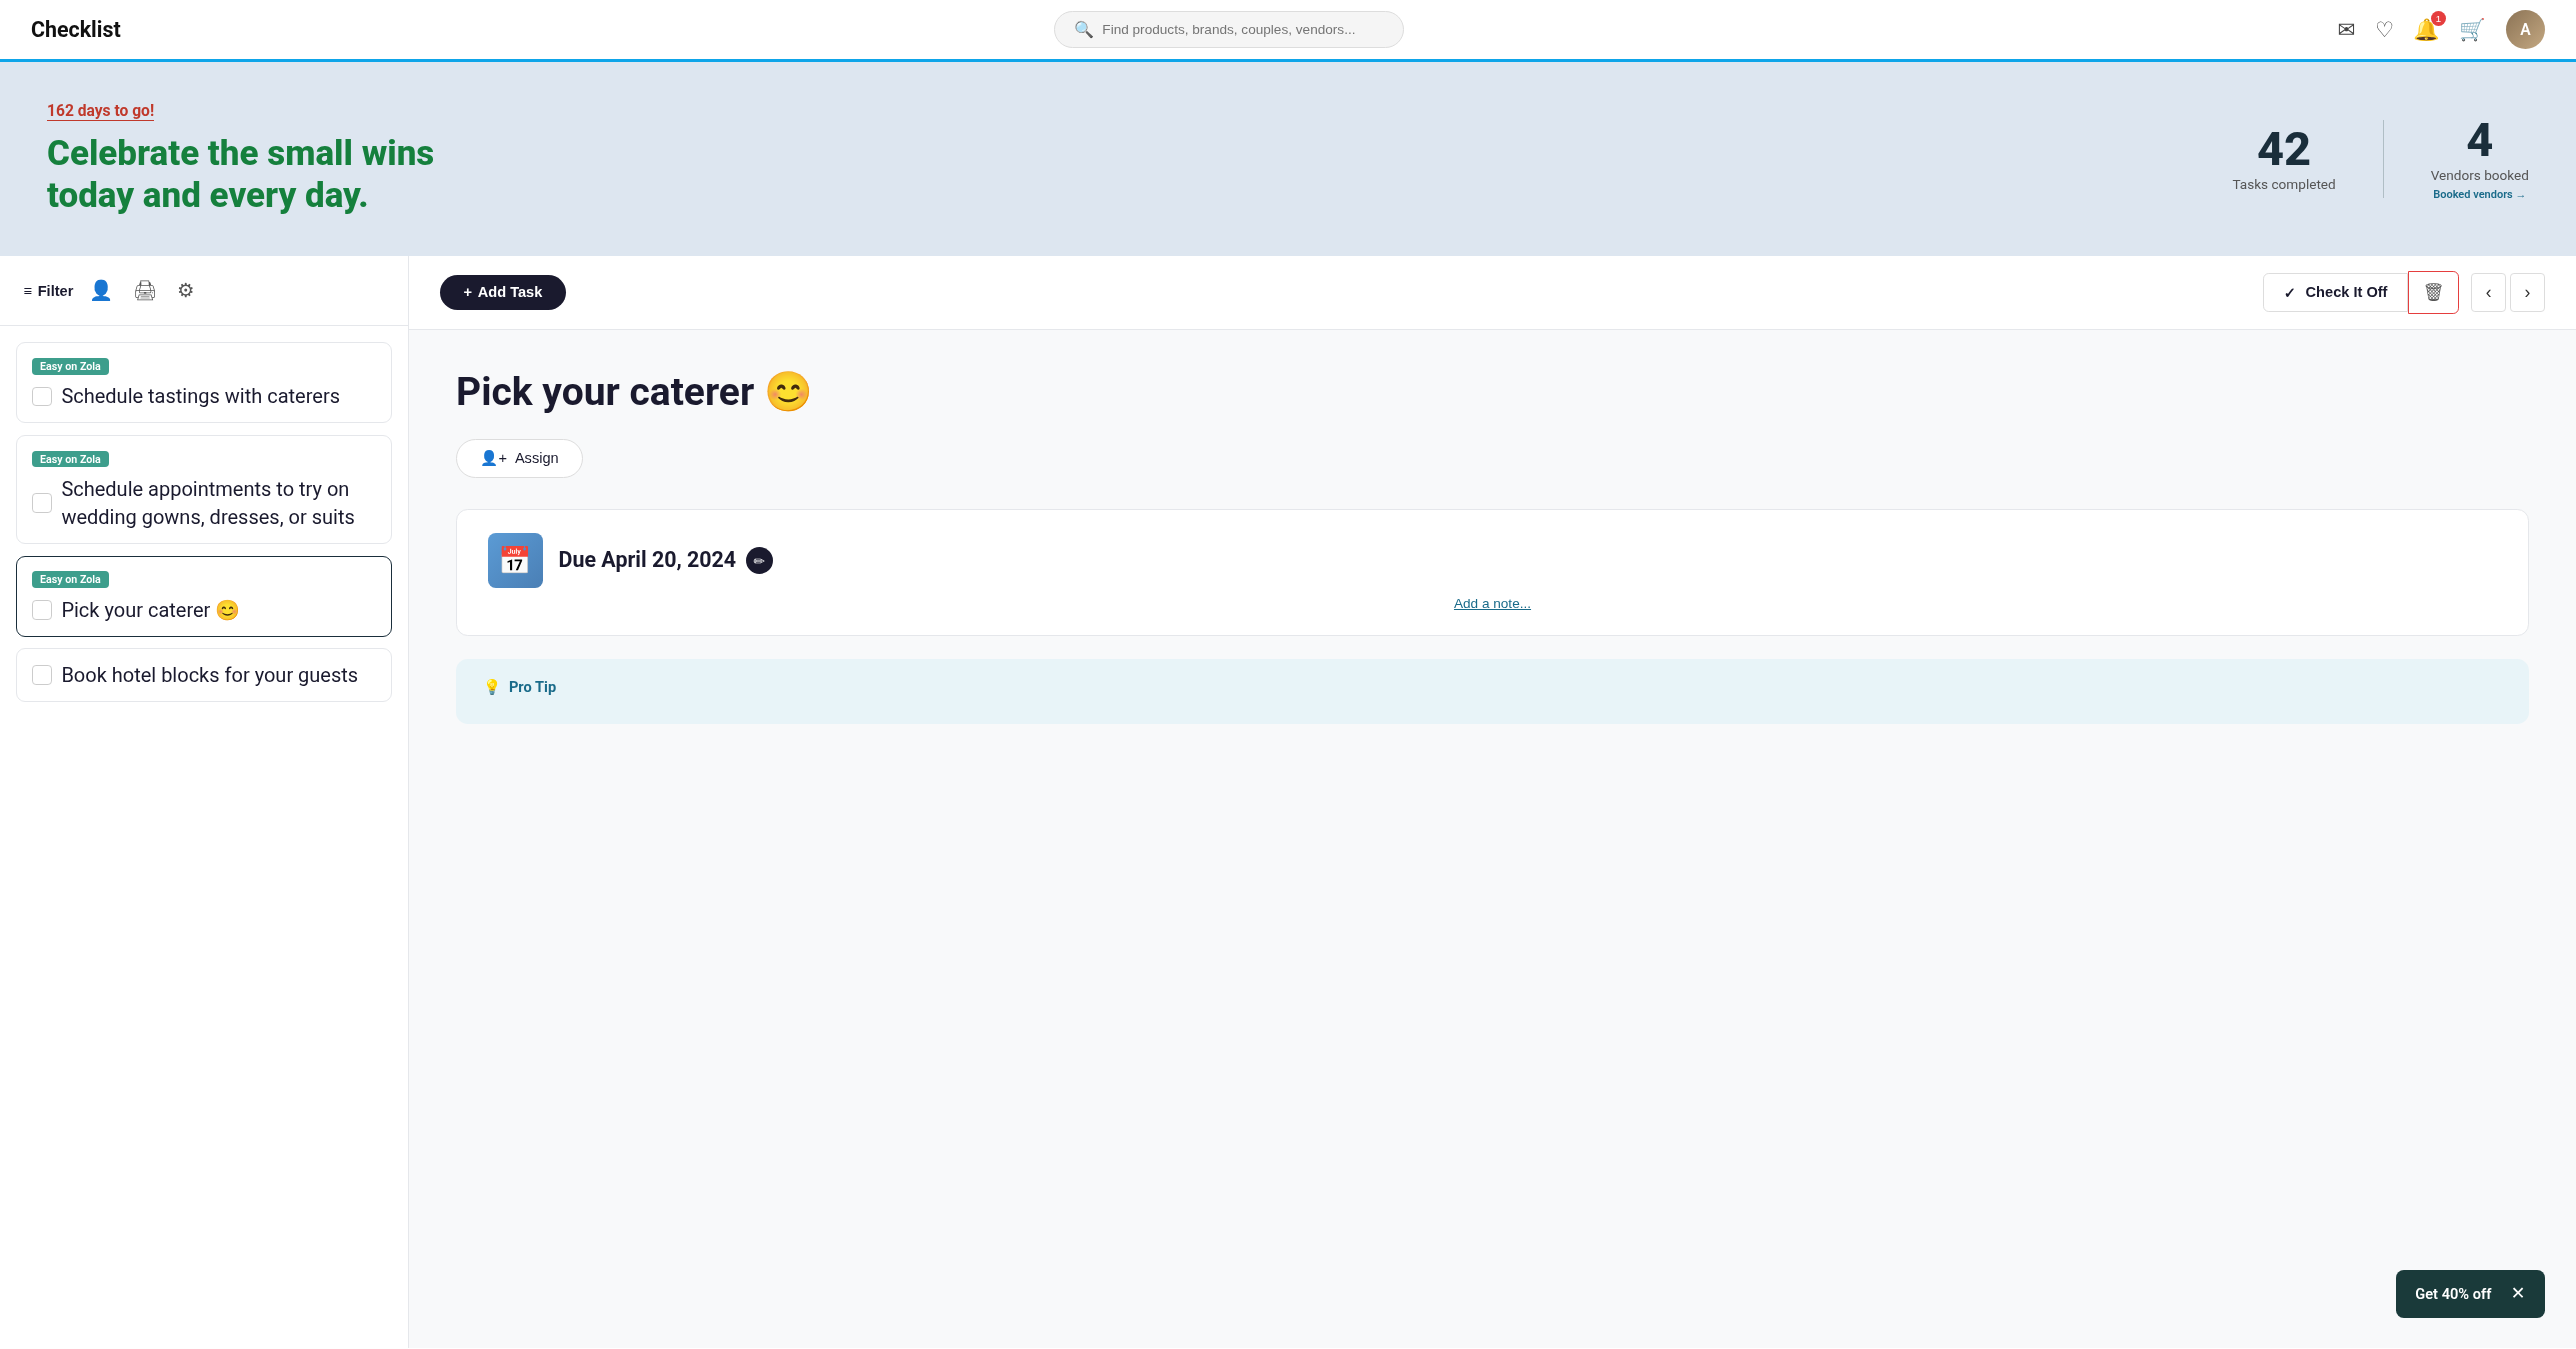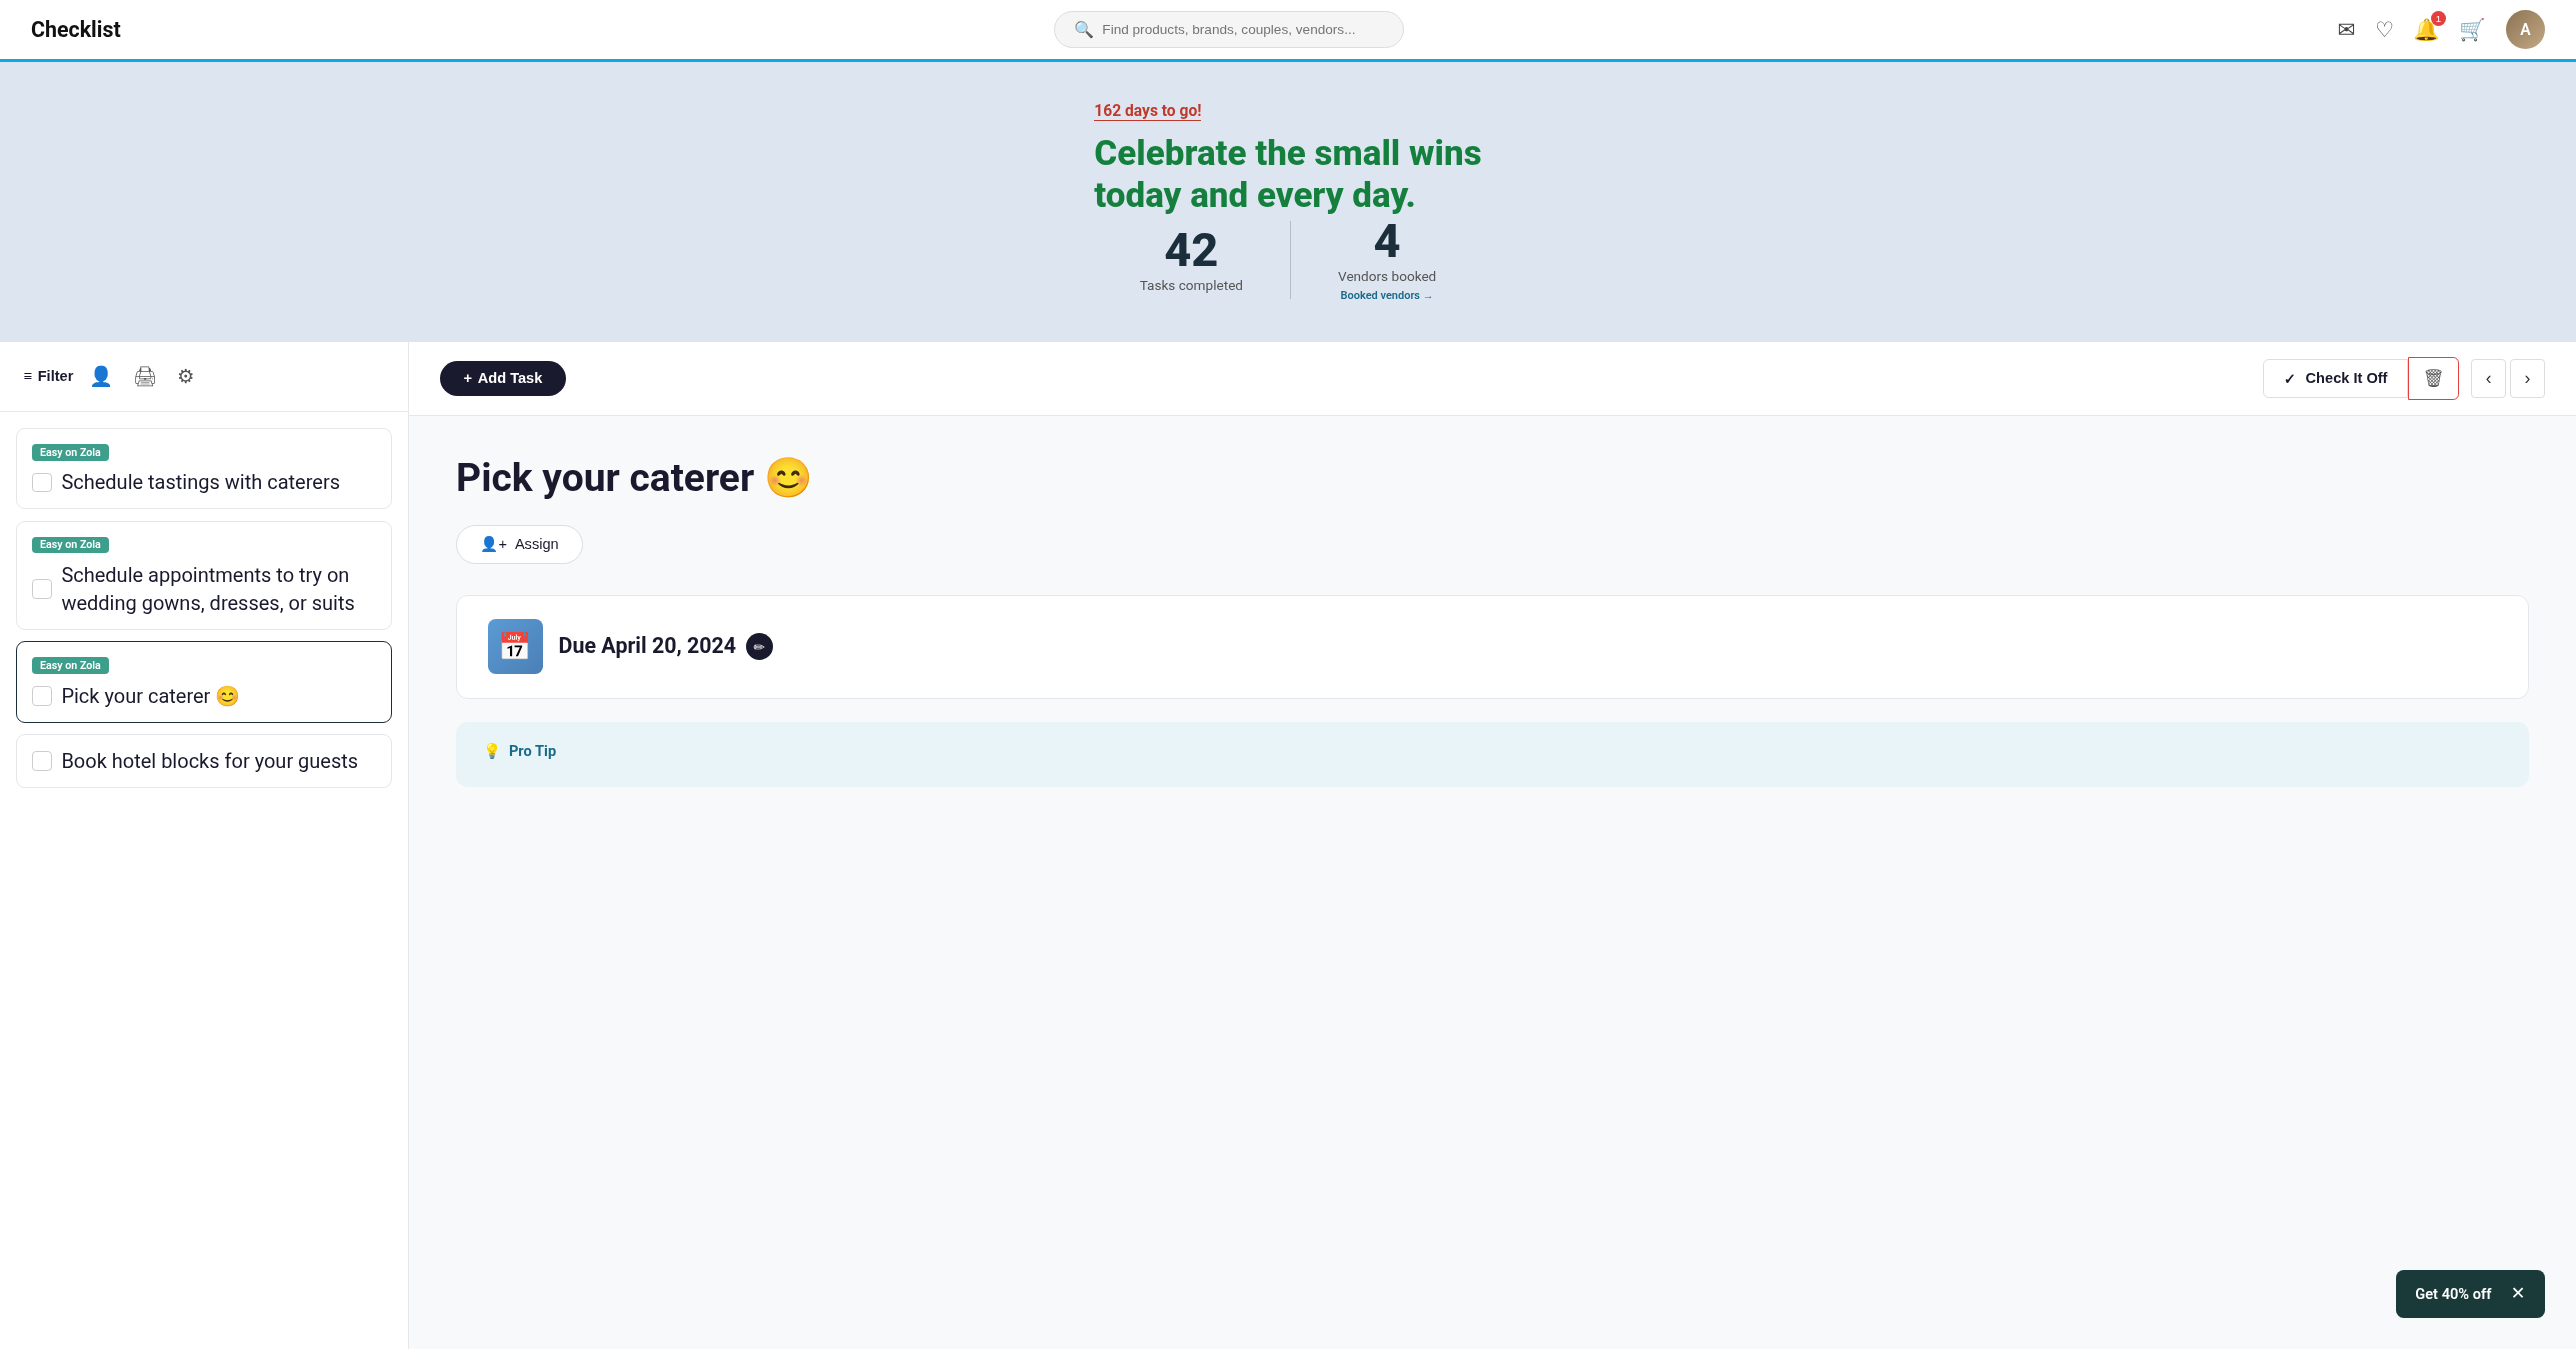--- a/index.html
+++ b/index.html
@@ -35,21 +35,21 @@
     .avatar-placeholder {
       width: 39px; height: 39px; border-radius: 50%;
       background: linear-gradient(135deg, #8b7355, #c4a882);
       display: flex; align-items: center; justify-content: center;
       color: #fff; font-size: 15.6px; font-weight: 600;
     }
 
     
     .hero {
       background: #dde6f0; padding: 39px 47px;
-      display: flex; align-items: center; justify-content: space-between; flex-direction: column;
+      display: flex; align-items: center; justify-content: space-between;
     }
     .hero-left {}
     .days-to-go {
       font-size: 15.6px; font-weight: 700; color: #c0392b;
       border-bottom: 1.9px solid #c0392b; display: inline-block; margin-bottom: 11.7px;
     }
     .hero-headline {
       font-size: 35px; font-weight: 800; color: #15803d; line-height: 1.2;
       max-width: 487px;
     }
@@ -348,20 +348,21 @@
           </div>
           <div class="due-date-info">
             <div class="due-date-text">
               <span>Due April 20, 2024</span>
               <button class="edit-circle-btn">
                 <span>✏</span>
               </button>
             </div>
           </div>
         </div>
+        <button class="add-note-link">Add a note...</button>
       </div>
 
       <div class="pro-tip-section">
         <div class="pro-tip-header">
           <span>💡</span>
           <span>Pro Tip</span>
         </div>
       </div>
     </div>
   </div>

